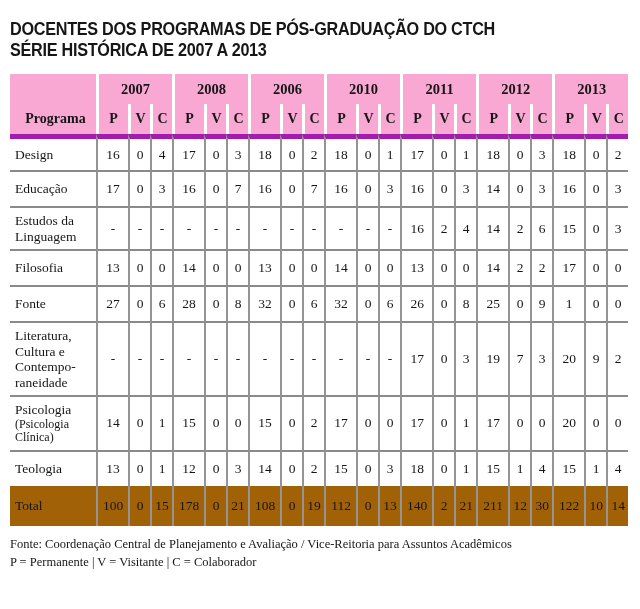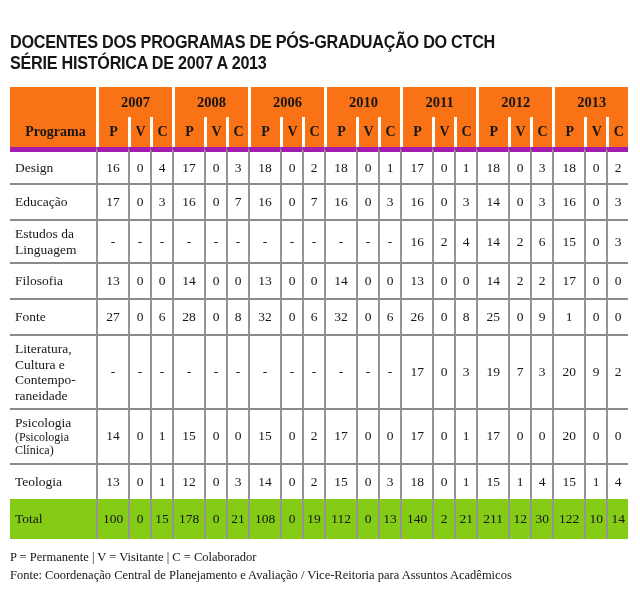--- a/index.html
+++ b/index.html
@@ -1,21 +1,21 @@
 <!DOCTYPE html>
 <html><head>
 <meta charset="utf-8">
 <style>
   html,body{margin:0;padding:0;background:#fff;}
   body{
     width:640px;height:609px;overflow:hidden;
     font-family:"Liberation Serif",serif;color:#161616;
     -webkit-font-smoothing:antialiased;
   }
-  .page{padding:32px 10px 0 10px;}
+  .page{padding:19px 10px 0 10px;}
 
   
   .title{
     font-family:"Liberation Sans",sans-serif;
     font-weight:bold;font-size:18px;line-height:21px;
     letter-spacing:-0.3px;margin:0 0 13px 0;
     transform:scaleX(0.9);transform-origin:left top;white-space:nowrap;
   }
   .title span{display:block;}
 
@@ -24,40 +24,40 @@
     border-collapse:separate;border-spacing:0;table-layout:fixed;
     width:618px;
   }
   th,td{box-sizing:border-box;padding:0;font-weight:normal;vertical-align:middle;}
 
   col.c-prog{width:86px;}
   col.c-p{width:32px;}
   col.c-v{width:22px;}
   col.c-c{width:22px;}
 
-  thead th{background:#f97316;margin-top:42px;}
+  thead th{background:#f9a8d4;margin-top:42px;}
   tr.year-row th{height:30px;font-size:14.5px;font-weight:bold;text-align:center;}
   th.year{border-left:3px solid #fff;}
   th.corner{border:none;}
   tr.sub-row th{height:30px;font-size:14px;font-weight:bold;text-align:center;}
   th.program{text-align:left;padding-left:5px;}
   th.sub{border-left:3px solid #fff;}
 
   tbody td{height:36px;font-size:13.5px;}
   td.label{
     text-align:left;padding:5px 2px 5px 5px;
     line-height:15.5px;white-space:pre-line;
   }
   td.label .main{display:block;white-space:pre-line;}
   td.label .sublab{display:block;white-space:pre-line;font-size:12px;line-height:13.5px;}
   td.num{text-align:center;border-left:2px solid #949494;}
 
   tbody tr:first-child td{border-top:5px solid #a21caf;}
   tbody tr:not(:first-child) td{border-top:2px solid #8a8a8a;}
-  tbody tr.total-row td{border-top:none;background:#84cc16;height:40px;}
+  tbody tr.total-row td{border-top:none;background:#a16207;height:40px;}
 
   
   .notes{margin-top:9px;font-size:12.5px;line-height:18px;}
 </style>
 </head>
 <body>
 
 <div class="page">
 
   <h1 class="title">
@@ -345,17 +345,17 @@
           <td class="num">12</td>
           <td class="num">30</td>
           <td class="num">122</td>
           <td class="num">10</td>
           <td class="num">14</td>
         </tr>
       </tbody>
   </table>
 
   <div class="notes">
+    <div>Fonte: Coordenação Central de Planejamento e Avaliação / Vice-Reitoria para Assuntos Acadêmicos</div>
     <div>P = Permanente | V = Visitante | C = Colaborador</div>
-    <div>Fonte: Coordenação Central de Planejamento e Avaliação / Vice-Reitoria para Assuntos Acadêmicos</div>
   </div>
 
 </div>
 
 </body></html>

